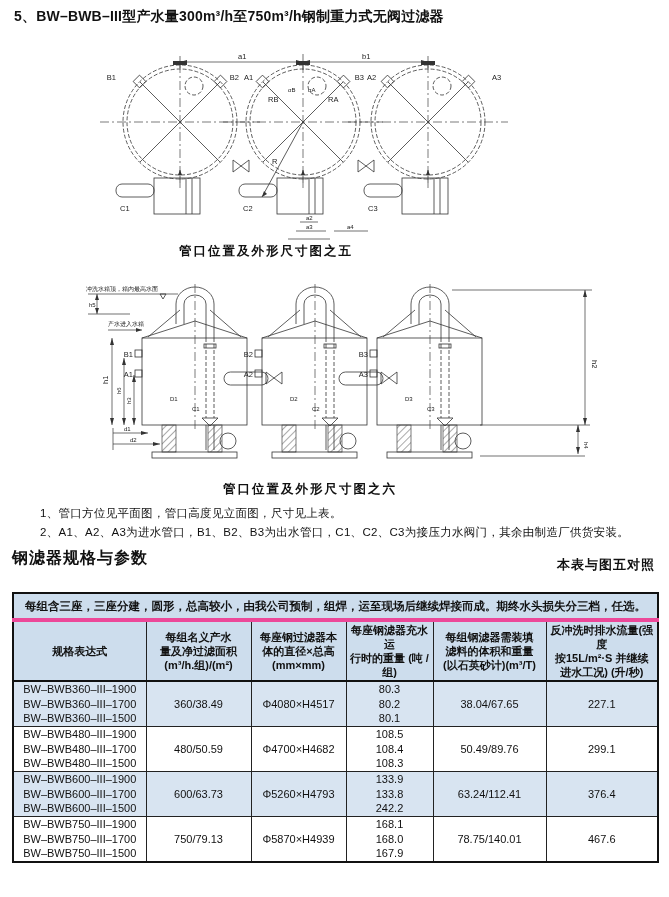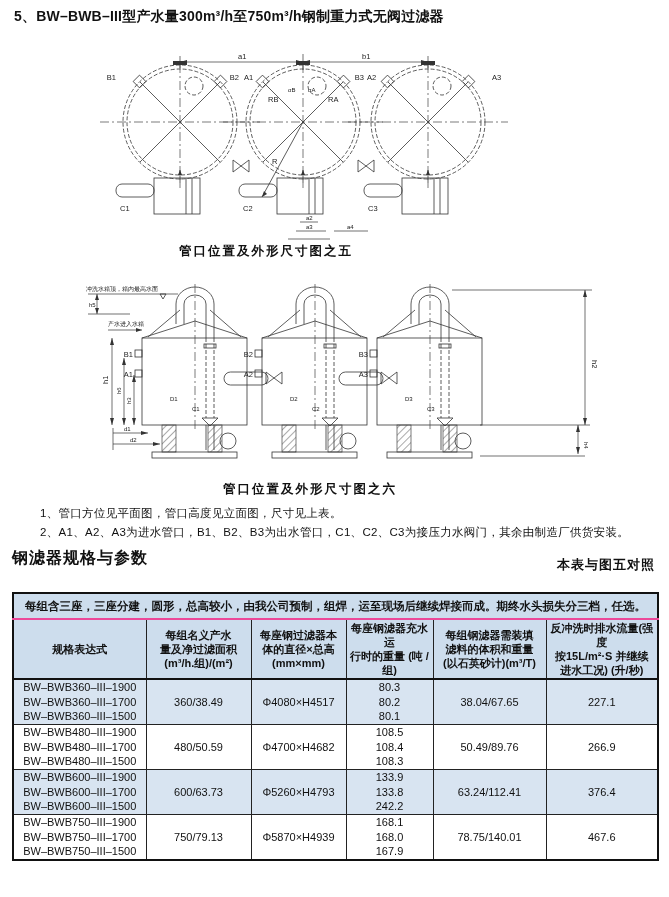--- a/index.html
+++ b/index.html
@@ -17,21 +17,21 @@
   #table-crossref{top:556px;right:14px;font-size:13px;font-weight:bold;letter-spacing:1px;text-align:right;}
   
   #spec-table-wrap{top:592px;left:12px;}
   table{border-collapse:collapse;table-layout:fixed;width:645px;font-size:11px;}
   table,td,th{border:1px solid #222;}
   table{border:2px solid #111;}
   tr.note-row td{height:24px;text-align:center;font-weight:bold;font-size:11.5px;
                  background:#cddded;padding:0 2px;}
   tr.head-row th{height:48px;background:#cddded;font-weight:bold;font-size:11px;
                  text-align:center;vertical-align:middle;padding:1px;border-bottom:2px solid #111;}
-  tr.note-row td{border-bottom:2px solid #ec4899;}
+  tr.note-row td{border-bottom:4px solid #ec4899;}
   .pre{white-space:pre-line;line-height:14px;}
   tr.group td{height:44px;vertical-align:middle;text-align:center;padding:0;}
   tr.group{border-top:1.5px solid #111;}
   td.model-cell{text-align:left;padding-left:10px;}
   .cell-line{line-height:14.6px;font-size:11px;}
   tr.shaded td{background:#d8e4f1;}
   
   svg{display:block;}
   svg text{font-family:"Liberation Sans","DejaVu Sans",sans-serif;fill:#222;}
   .lbl{font-size:7.5px;}
@@ -399,21 +399,21 @@
       <div class="cell-line">BW–BWB480–III–1500</div>
     </td>
     <td>480/50.59</td>
     <td>Φ4700×H4682</td>
     <td>
       <div class="cell-line">108.5</div>
       <div class="cell-line">108.4</div>
       <div class="cell-line">108.3</div>
     </td>
     <td>50.49/89.76</td>
-    <td>266.9</td>
+    <td>299.1</td>
   </tr>
 
   <tr class="group shaded">
     <td class="model-cell">
       <div class="cell-line">BW–BWB600–III–1900</div>
       <div class="cell-line">BW–BWB600–III–1700</div>
       <div class="cell-line">BW–BWB600–III–1500</div>
     </td>
     <td>600/63.73</td>
     <td>Φ5260×H4793</td>

